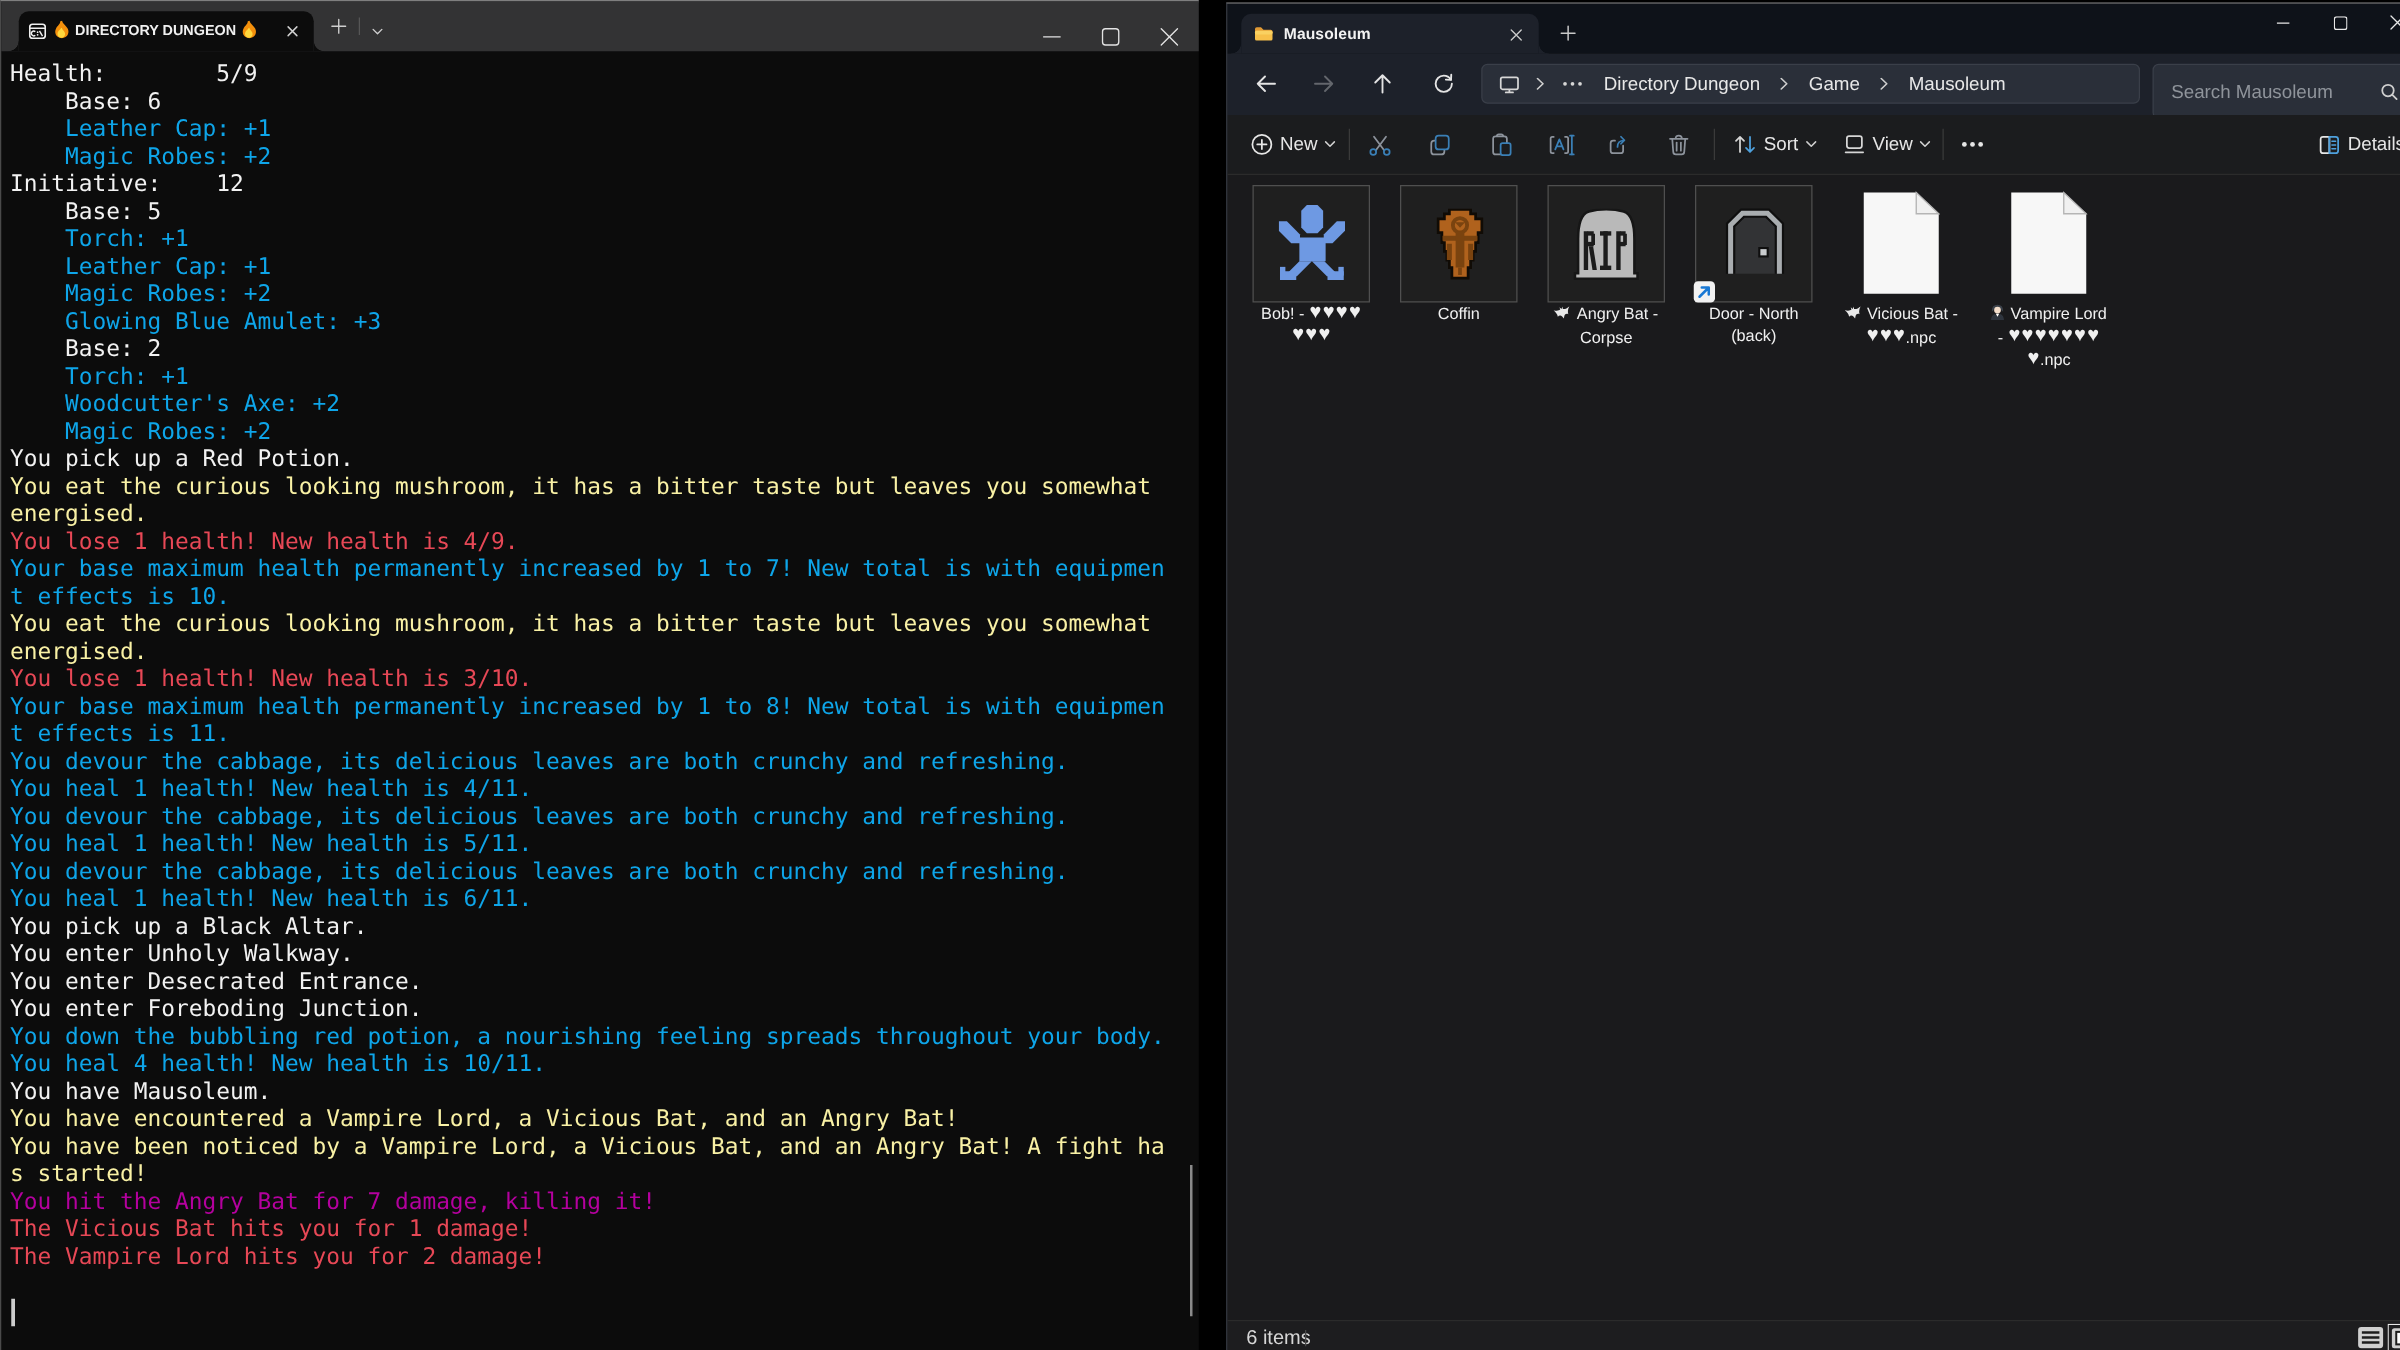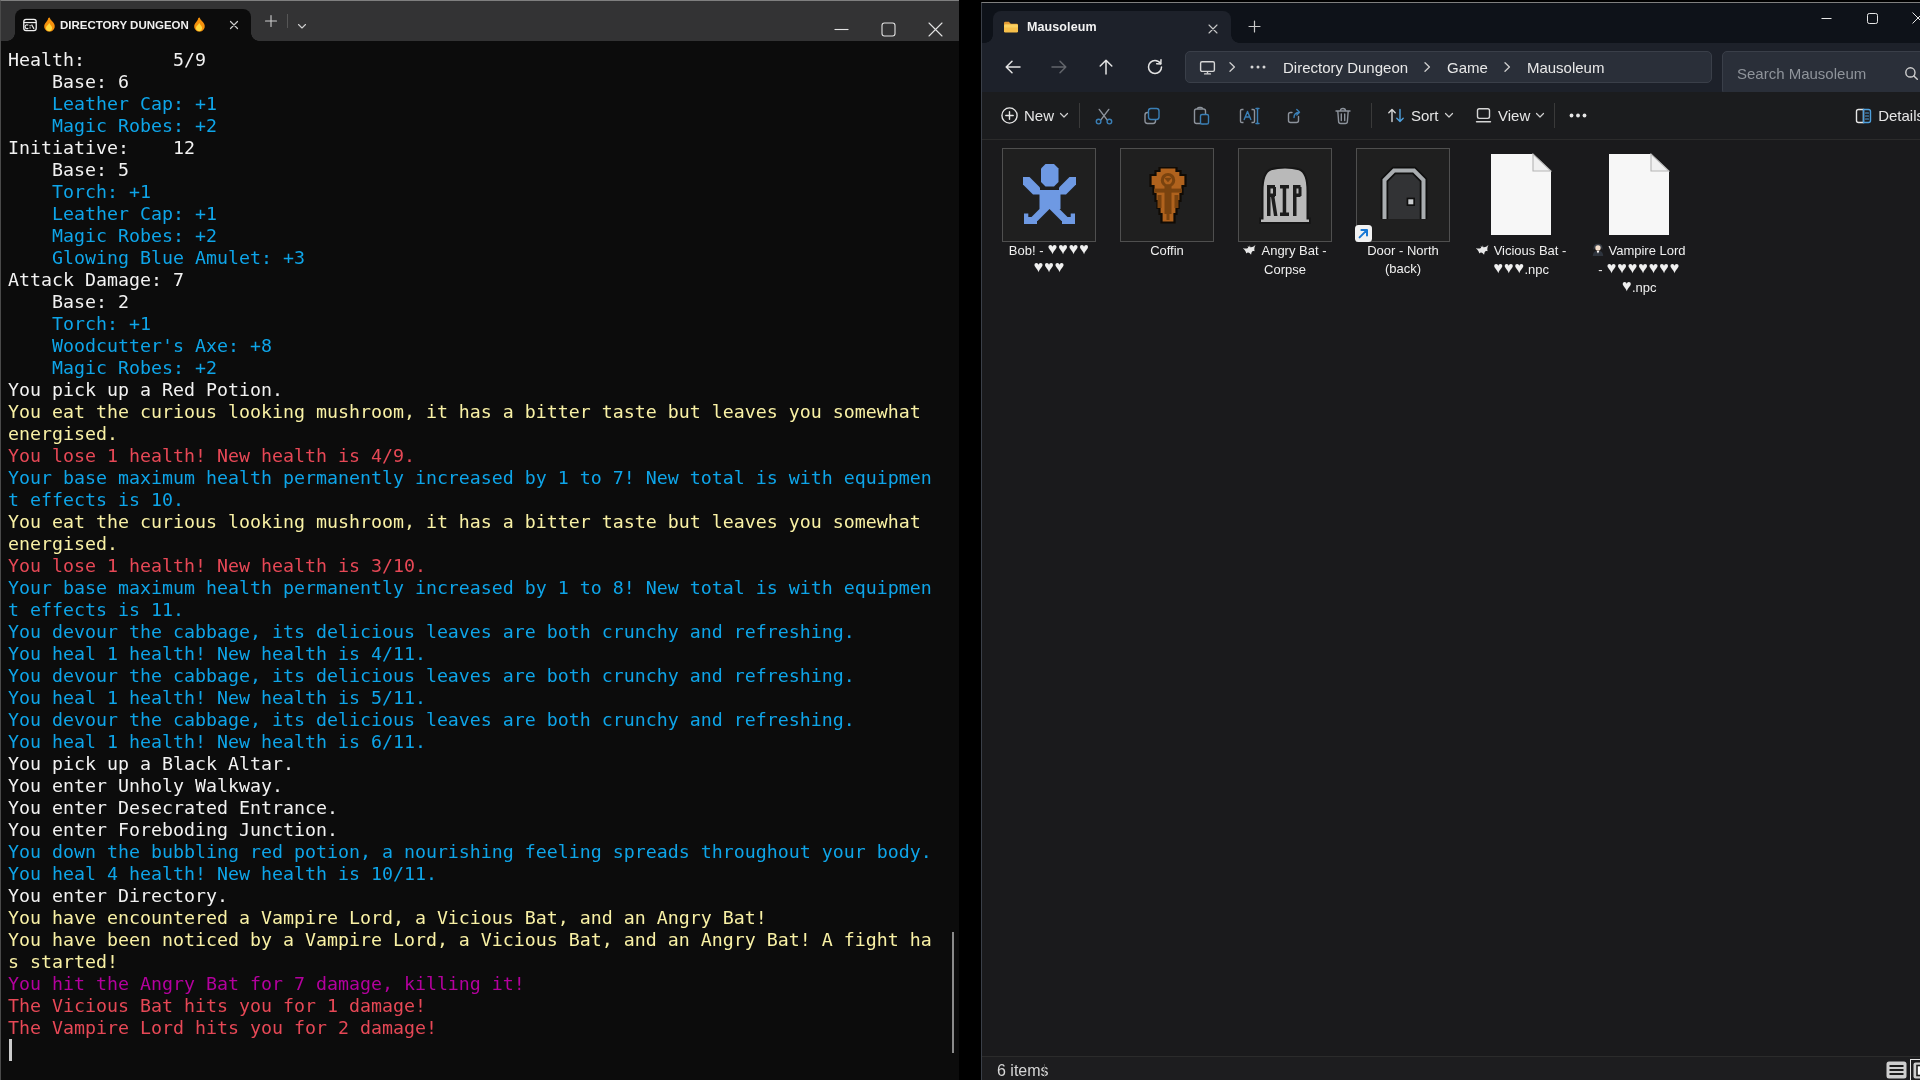--- a/index.html
+++ b/index.html
@@ -89,24 +89,23 @@
       <div class="tline c-w">Health:        5/9</div>
       <div class="tline c-w">    Base: 6</div>
       <div class="tline c-g">    Leather Cap: +1</div>
       <div class="tline c-g">    Magic Robes: +2</div>
       <div class="tline c-w">Initiative:    12</div>
       <div class="tline c-w">    Base: 5</div>
       <div class="tline c-g">    Torch: +1</div>
       <div class="tline c-g">    Leather Cap: +1</div>
       <div class="tline c-g">    Magic Robes: +2</div>
       <div class="tline c-g">    Glowing Blue Amulet: +3</div>
-      <div class="tline c-w">Attack Damage: 7</div>
       <div class="tline c-w">    Base: 2</div>
       <div class="tline c-g">    Torch: +1</div>
-      <div class="tline c-g">    Woodcutter's Axe: +8</div>
+      <div class="tline c-g">    Woodcutter's Axe: +2</div>
       <div class="tline c-g">    Magic Robes: +2</div>
       <div class="tline c-w">You pick up a Red Potion.</div>
       <div class="tline c-y">You eat the curious looking mushroom, it has a bitter taste but leaves you somewhat</div>
       <div class="tline c-y">energised.</div>
       <div class="tline c-r">You lose 1 health! New health is 4/9.</div>
       <div class="tline c-g">Your base maximum health permanently increased by 1 to 7! New total is with equipmen</div>
       <div class="tline c-g">t effects is 10.</div>
       <div class="tline c-y">You eat the curious looking mushroom, it has a bitter taste but leaves you somewhat</div>
       <div class="tline c-y">energised.</div>
       <div class="tline c-r">You lose 1 health! New health is 3/10.</div>
@@ -117,21 +116,21 @@
       <div class="tline c-g">You devour the cabbage, its delicious leaves are both crunchy and refreshing.</div>
       <div class="tline c-g">You heal 1 health! New health is 5/11.</div>
       <div class="tline c-g">You devour the cabbage, its delicious leaves are both crunchy and refreshing.</div>
       <div class="tline c-g">You heal 1 health! New health is 6/11.</div>
       <div class="tline c-w">You pick up a Black Altar.</div>
       <div class="tline c-w">You enter Unholy Walkway.</div>
       <div class="tline c-w">You enter Desecrated Entrance.</div>
       <div class="tline c-w">You enter Foreboding Junction.</div>
       <div class="tline c-g">You down the bubbling red potion, a nourishing feeling spreads throughout your body.</div>
       <div class="tline c-g">You heal 4 health! New health is 10/11.</div>
-      <div class="tline c-w">You enter Directory.</div>
+      <div class="tline c-w">You have Mausoleum.</div>
       <div class="tline c-y">You have encountered a Vampire Lord, a Vicious Bat, and an Angry Bat!</div>
       <div class="tline c-y">You have been noticed by a Vampire Lord, a Vicious Bat, and an Angry Bat! A fight ha</div>
       <div class="tline c-y">s started!</div>
       <div class="tline c-m">You hit the Angry Bat for 7 damage, killing it!</div>
       <div class="tline c-r">The Vicious Bat hits you for 1 damage!</div>
       <div class="tline c-r">The Vampire Lord hits you for 2 damage!</div>
     </div>
   <div class="term-cursor"></div>
   <div class="term-scrollthumb"></div>
   <div class="term-titlebar">

